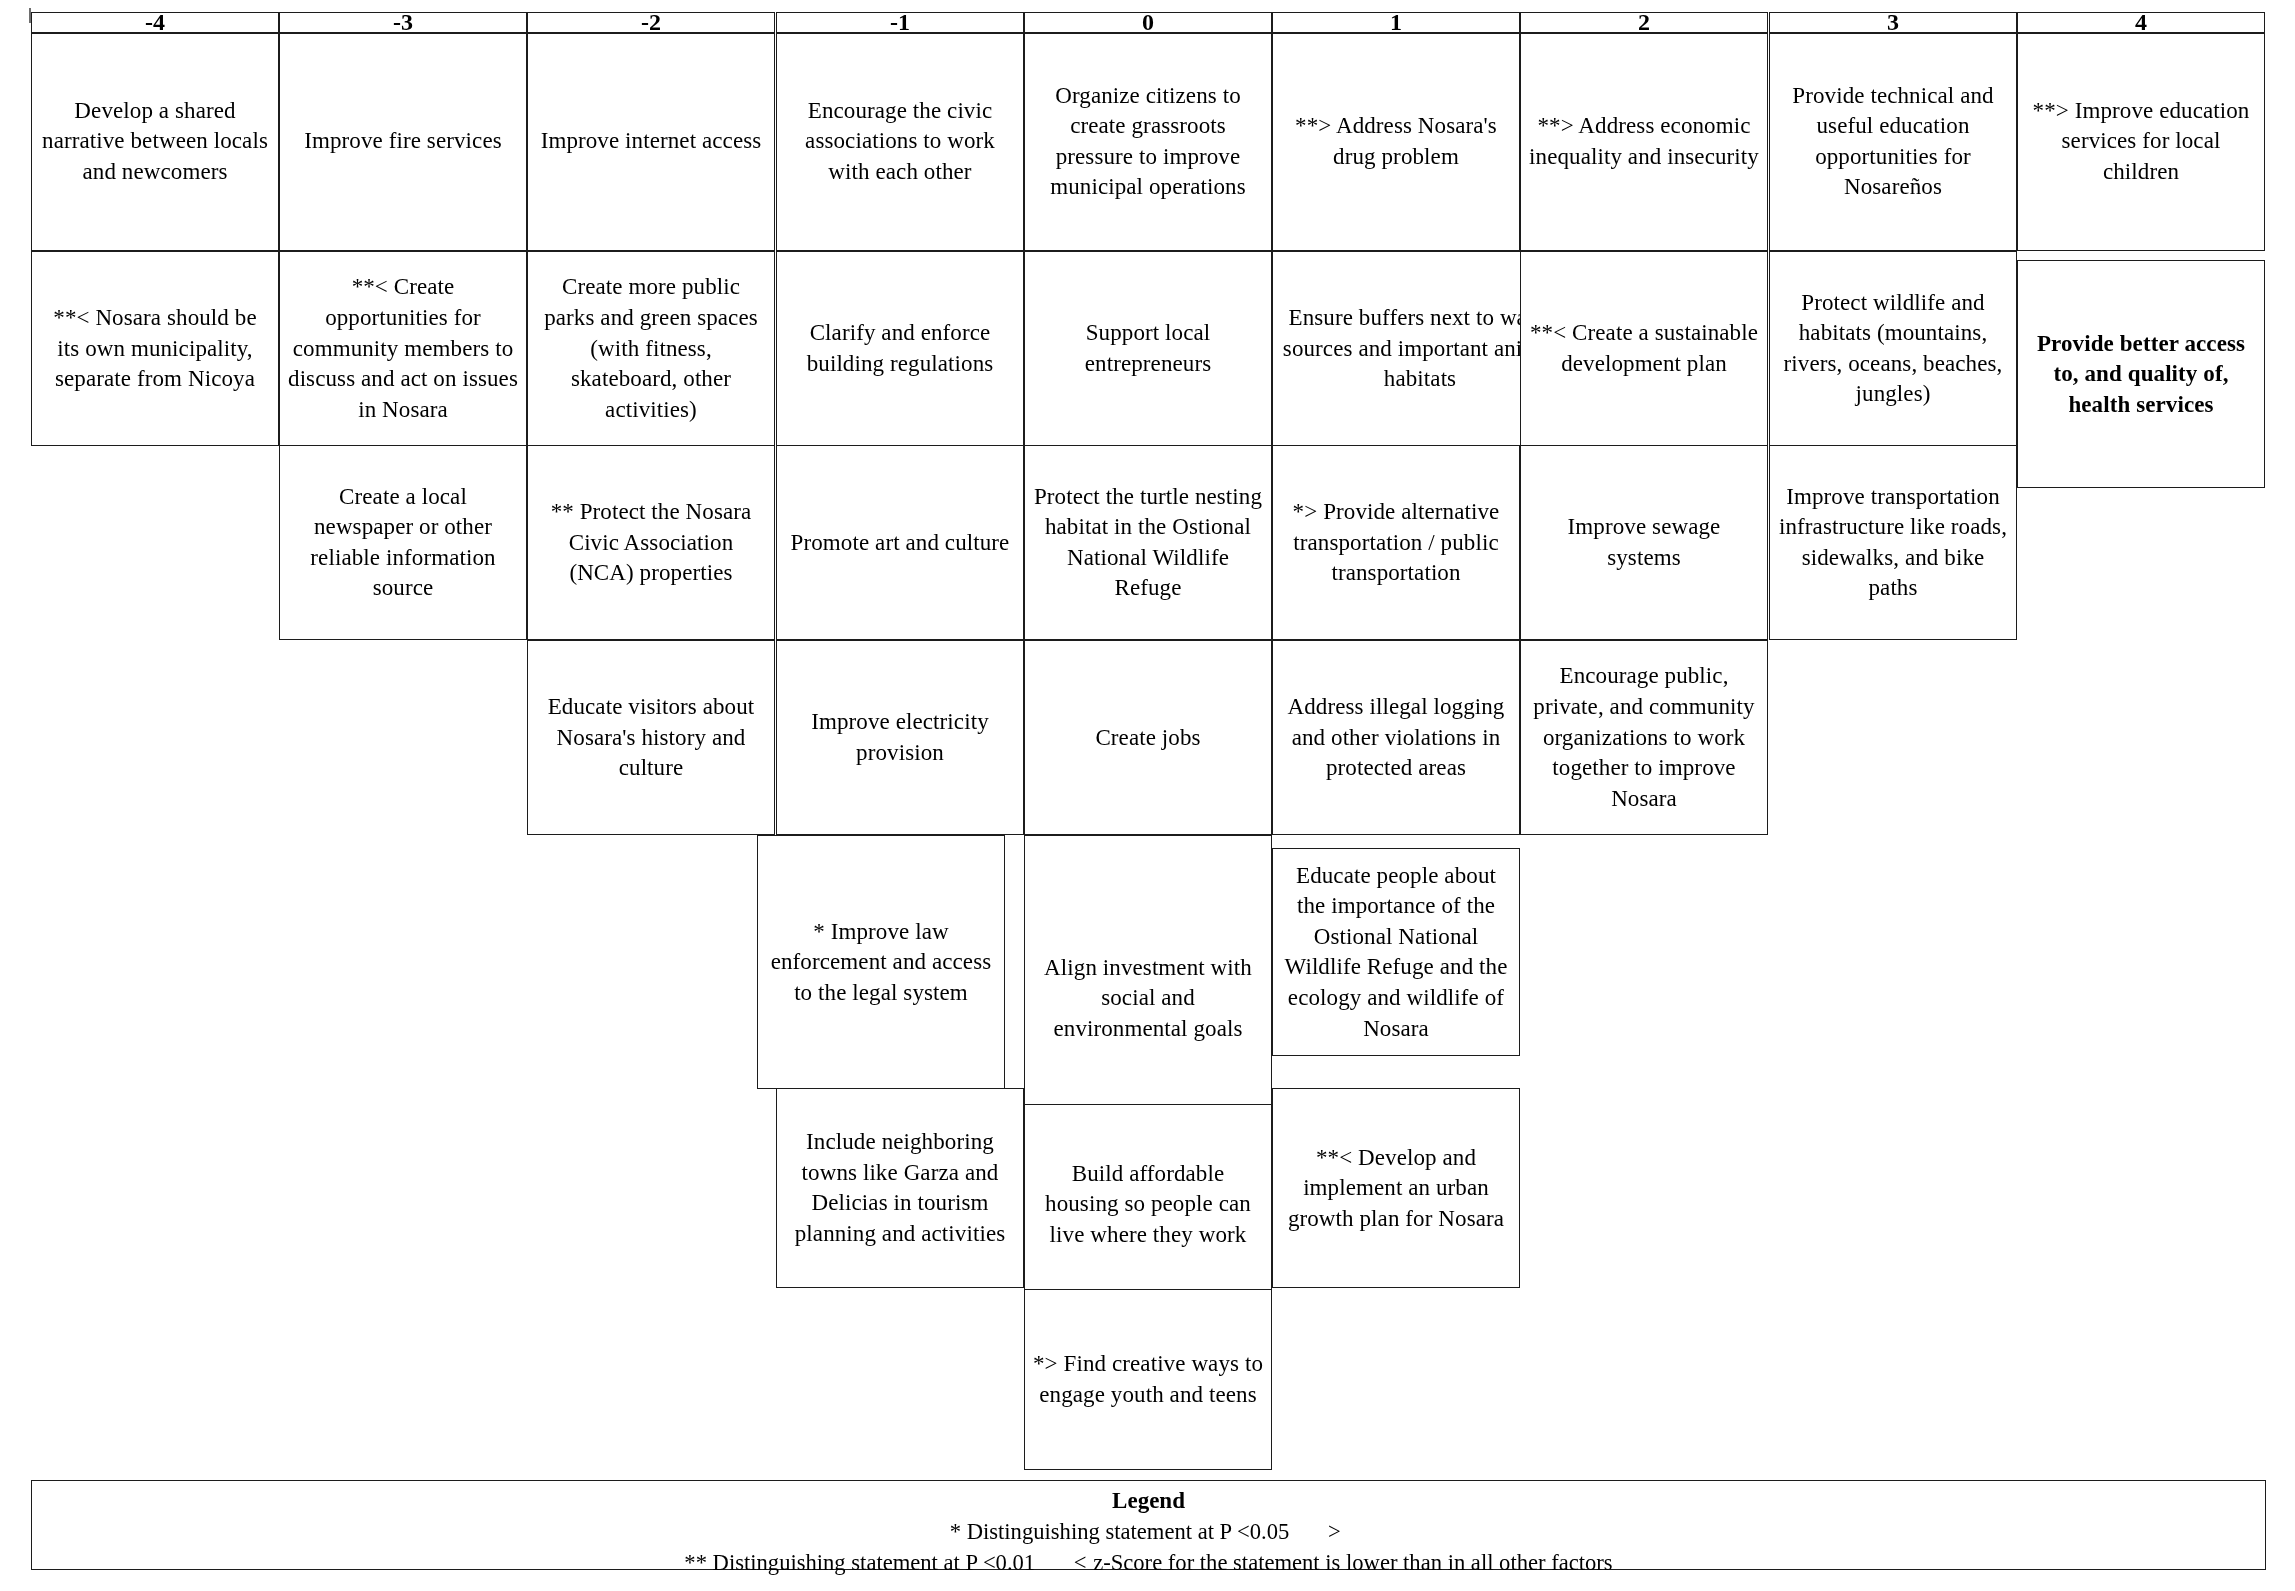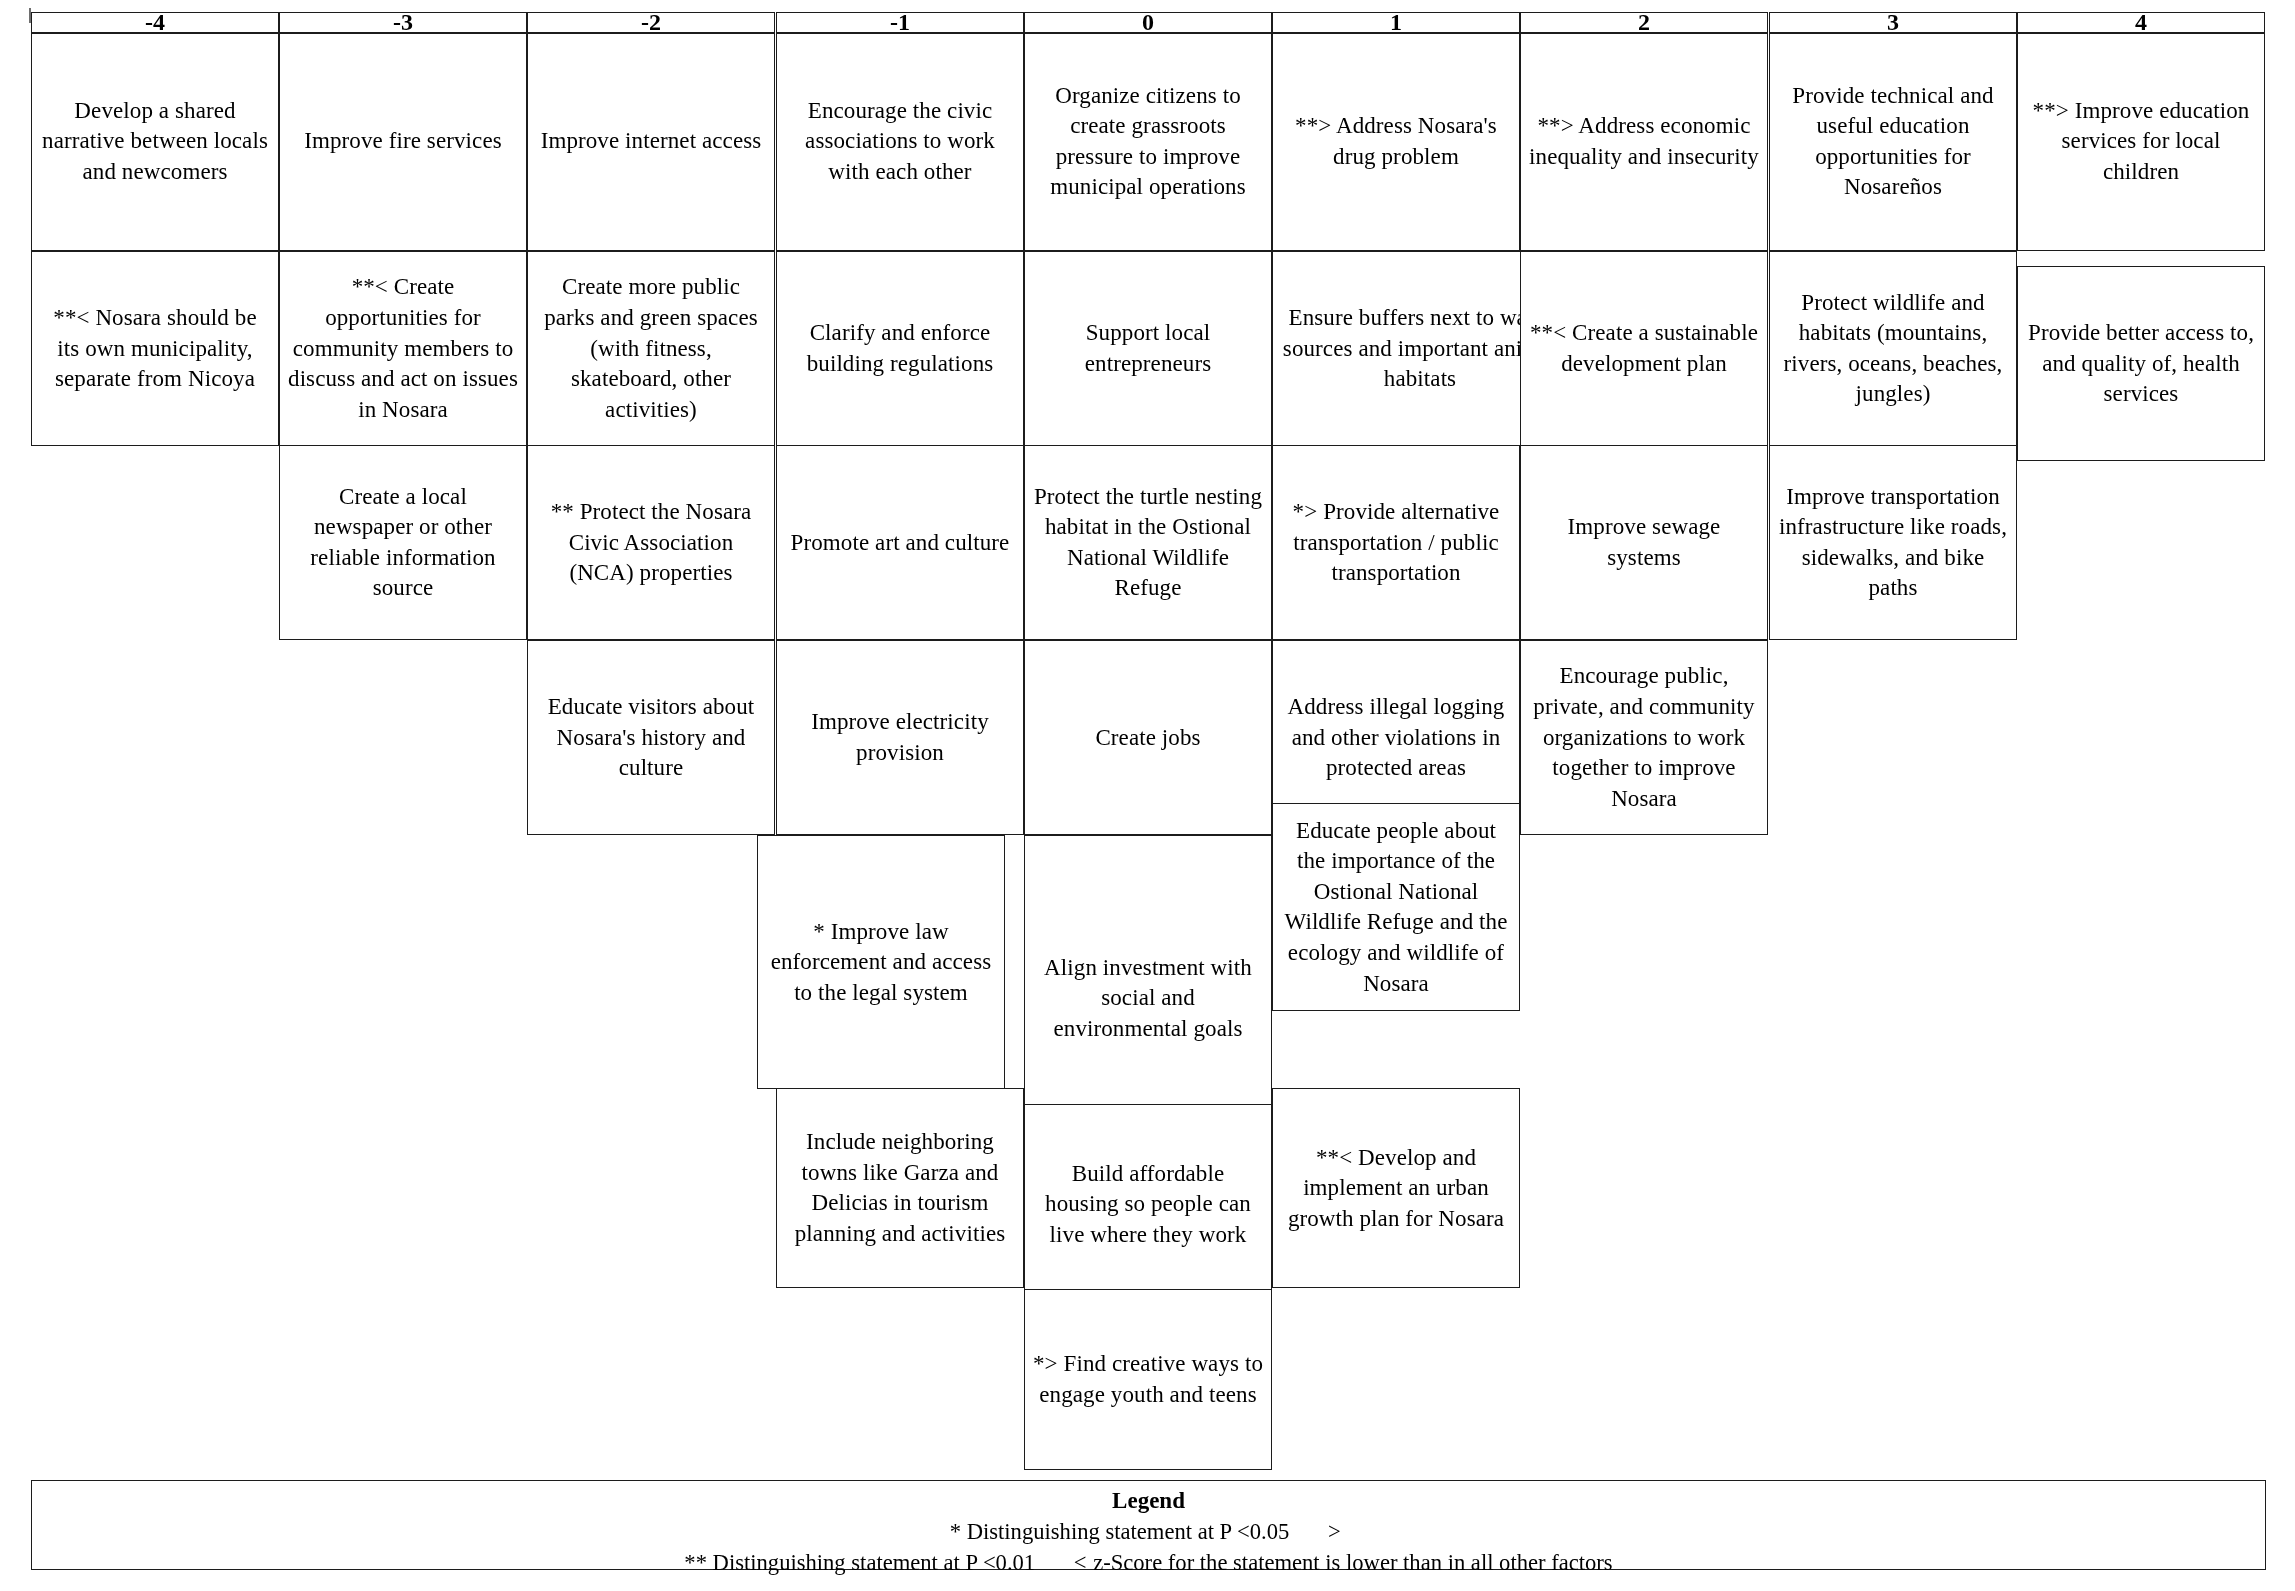--- a/index.html
+++ b/index.html
@@ -178,21 +178,21 @@
       </div>
       <div class="cell" style="left: 1241px; top: 239px; width: 296px; height: 195px;">
         <span class="txt">Ensure buffers next to water sources and important animal habitats</span>
       </div>
       <div class="cell" style="left: 1489px; top: 239px; width: 248px; height: 195px;">
         <span class="txt">**&lt; Create a sustainable development plan</span>
       </div>
       <div class="cell" style="left: 1738px; top: 239px; width: 248px; height: 195px;">
         <span class="txt">Protect wildlife and habitats (mountains, rivers, oceans, beaches, jungles)</span>
       </div>
-      <div class="cell" style="left: 1986px; top: 254px; width: 248px; height: 195px;">
+      <div class="cell" style="left: 1986px; top: 248px; width: 248px; height: 228px; font-weight: bold;">
         <span class="txt">Provide better access to, and quality of, health services</span>
       </div>
       <div class="cell" style="left: 248px; top: 433px; width: 248px; height: 195px;">
         <span class="txt">Create a local newspaper or other reliable information source</span>
       </div>
       <div class="cell" style="left: 496px; top: 433px; width: 248px; height: 195px;">
         <span class="txt">** Protect the Nosara Civic Association (NCA) properties</span>
       </div>
       <div class="cell" style="left: 745px; top: 433px; width: 248px; height: 195px;">
         <span class="txt">Promote art and culture</span>
@@ -223,21 +223,21 @@
       </div>
       <div class="cell" style="left: 1489px; top: 628px; width: 248px; height: 195px;">
         <span class="txt">Encourage public, private, and community organizations to work together to improve Nosara</span>
       </div>
       <div class="cell" style="left: 726px; top: 823px; width: 248px; height: 254px;">
         <span class="txt">* Improve law enforcement and access to the legal system</span>
       </div>
       <div class="cell" style="left: 993px; top: 823px; width: 248px; height: 326px;">
         <span class="txt">Align investment with social and environmental goals</span>
       </div>
-      <div class="cell" style="left: 1241px; top: 791px; width: 248px; height: 208px;">
+      <div class="cell" style="left: 1241px; top: 836px; width: 248px; height: 208px;">
         <span class="txt">Educate people about the importance of the Ostional National Wildlife Refuge and the ecology and wildlife of Nosara</span>
       </div>
       <div class="cell" style="left: 745px; top: 1076px; width: 248px; height: 200px;">
         <span class="txt">Include neighboring towns like Garza and Delicias in tourism planning and activities</span>
       </div>
       <div class="cell" style="left: 993px; top: 1076px; width: 248px; height: 200px; margin-top: 16px;">
         <span class="txt">Build affordable housing so people can live where they work</span>
       </div>
       <div class="cell" style="left: 1241px; top: 1076px; width: 248px; height: 200px;">
         <span class="txt">**&lt; Develop and implement an urban growth plan for Nosara</span>

